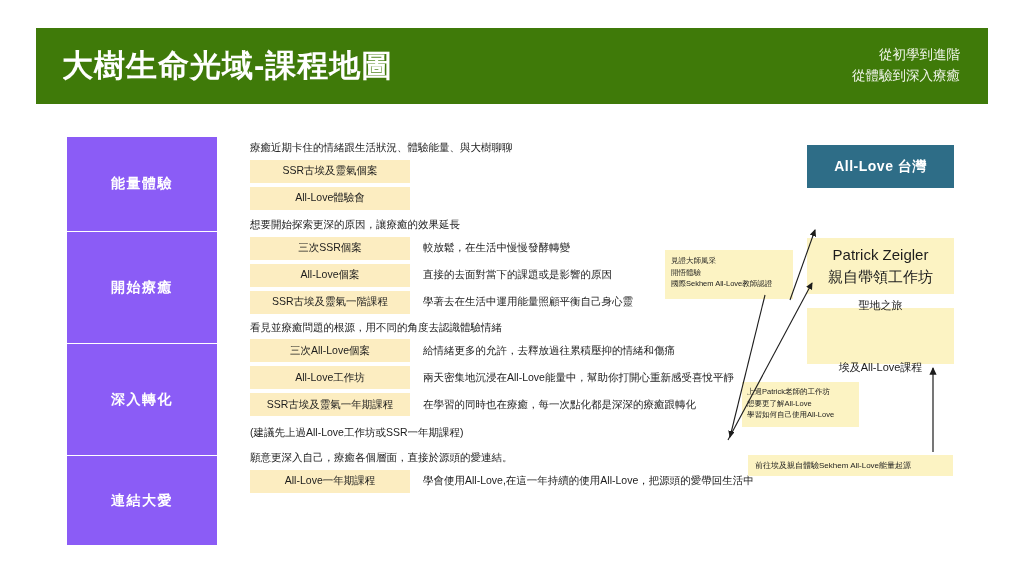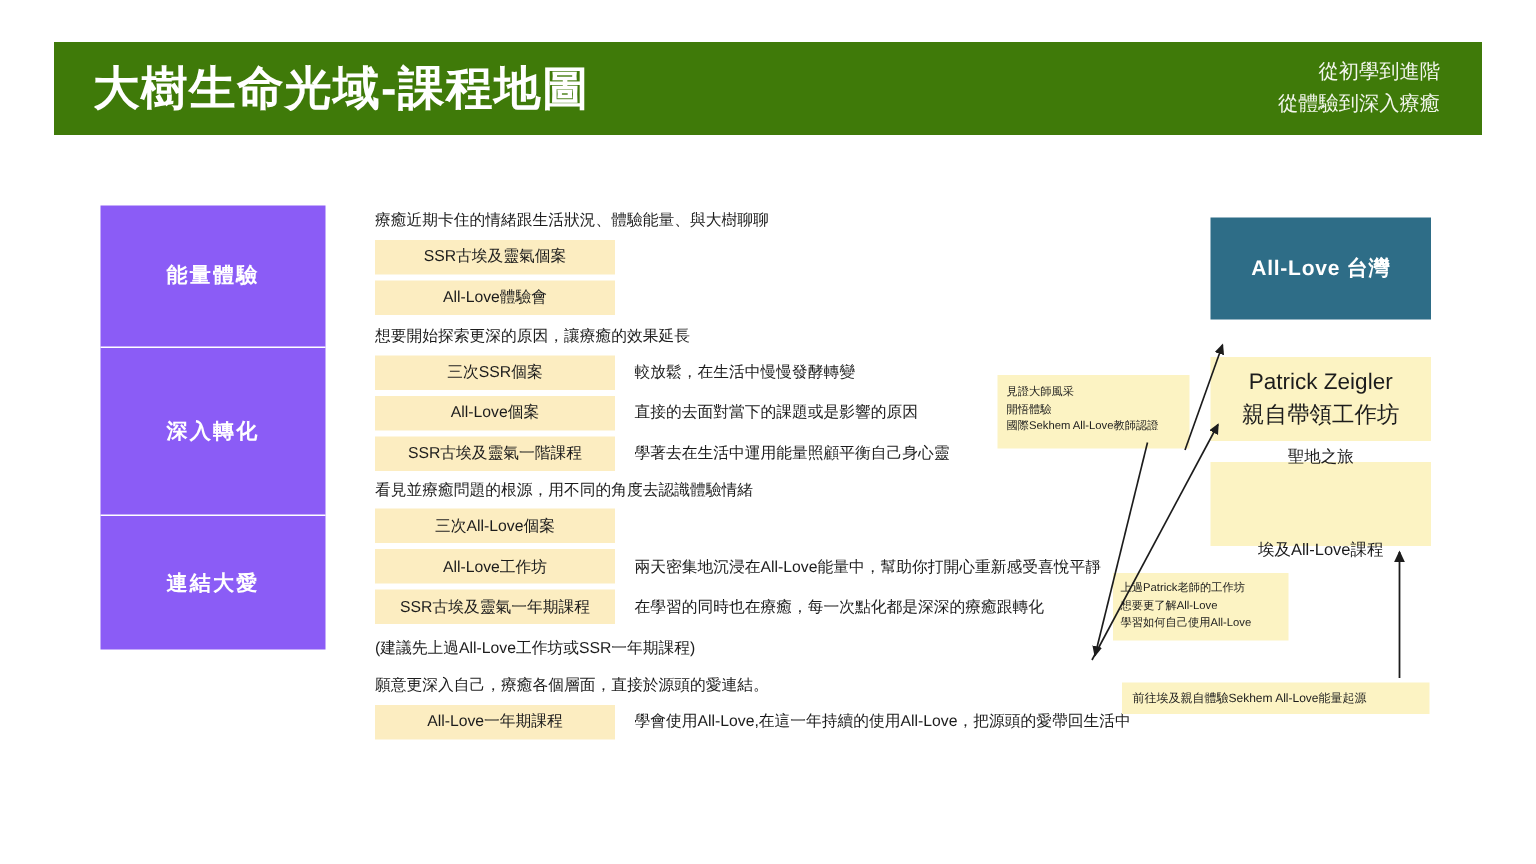--- a/index.html
+++ b/index.html
@@ -14,21 +14,21 @@
     overflow: hidden;
     position: relative;
   }
 
   
   .header-band {
     position: absolute;
     left: 36px;
     top: 28px;
     width: 952px;
-    height: 62px;
+    height: 76px;
     background: #3f7a09;
     display: flex;
     align-items: center;
     justify-content: space-between;
     box-sizing: border-box;
     padding: 0 28px 0 26px;
   }
   .header-title {
     color: #ffffff;
     font-size: 31px;
@@ -112,21 +112,21 @@
     margin-left: 13px;
     white-space: nowrap;
   }
 
   
   .allove-box {
     position: absolute;
     left: 807px;
     top: 145px;
     width: 147px;
-    height: 68px;
+    height: 43px;
     background: #2e6d87;
     color: #ffffff;
     font-size: 14px;
     font-weight: bold;
     display: flex;
     align-items: center;
     justify-content: center;
     letter-spacing: 0.5px;
   }
   .note {
@@ -208,20 +208,23 @@
   <div class="header-tagline">
     <span class="note-line">從初學到進階</span>
     <span class="note-line">從體驗到深入療癒</span>
   </div>
 </div>
 
 <div class="stage-col">
   <div class="stage-box stage-h-0">
     <span>能量體驗</span>
   </div>
+  <div class="stage-box stage-h-1">
+    <span>開始療癒</span>
+  </div>
   <div class="stage-box stage-h-2">
     <span>深入轉化</span>
   </div>
   <div class="stage-box stage-h-3">
     <span>連結大愛</span>
   </div>
 </div>
 
 <div class="content-col">
 
@@ -250,20 +253,21 @@
     <div class="row">
       <div class="pill">SSR古埃及靈氣一階課程</div>
       <div class="row-desc">學著去在生活中運用能量照顧平衡自己身心靈</div>
     </div>
   </div>
 
   <div class="section" style="margin-top:6px;">
     <div class="section-lead">看見並療癒問題的根源，用不同的角度去認識體驗情緒</div>
     <div class="row">
       <div class="pill">三次All-Love個案</div>
+      <div class="row-desc">給情緒更多的允許，去釋放過往累積壓抑的情緒和傷痛</div>
     </div>
     <div class="row">
       <div class="pill">All-Love工作坊</div>
       <div class="row-desc">兩天密集地沉浸在All-Love能量中，幫助你打開心重新感受喜悅平靜</div>
     </div>
     <div class="row">
       <div class="pill">SSR古埃及靈氣一年期課程</div>
       <div class="row-desc">在學習的同時也在療癒，每一次點化都是深深的療癒跟轉化</div>
     </div>
   </div>

